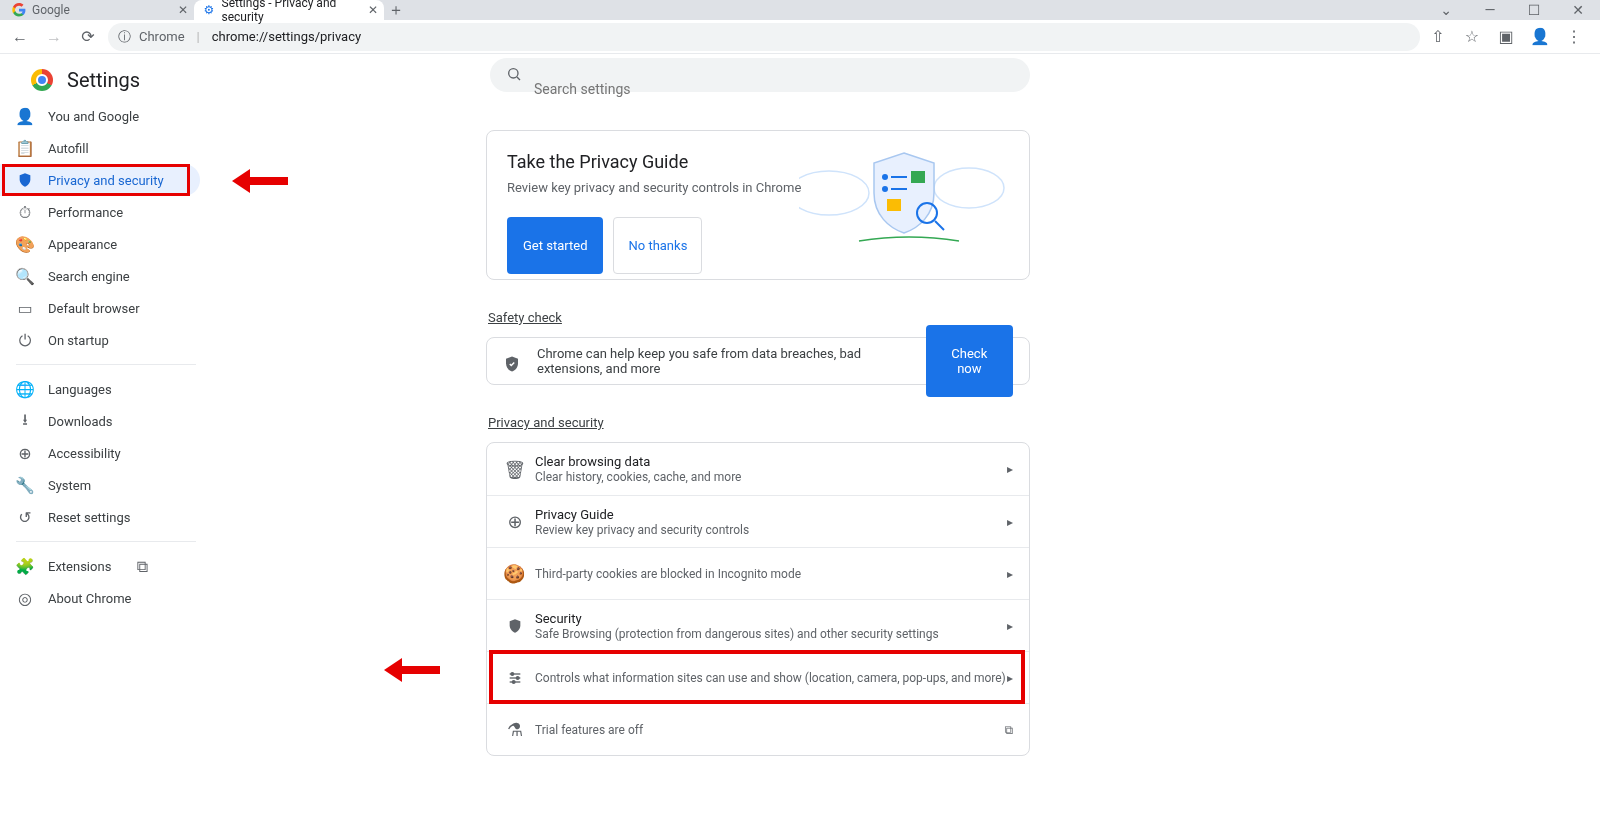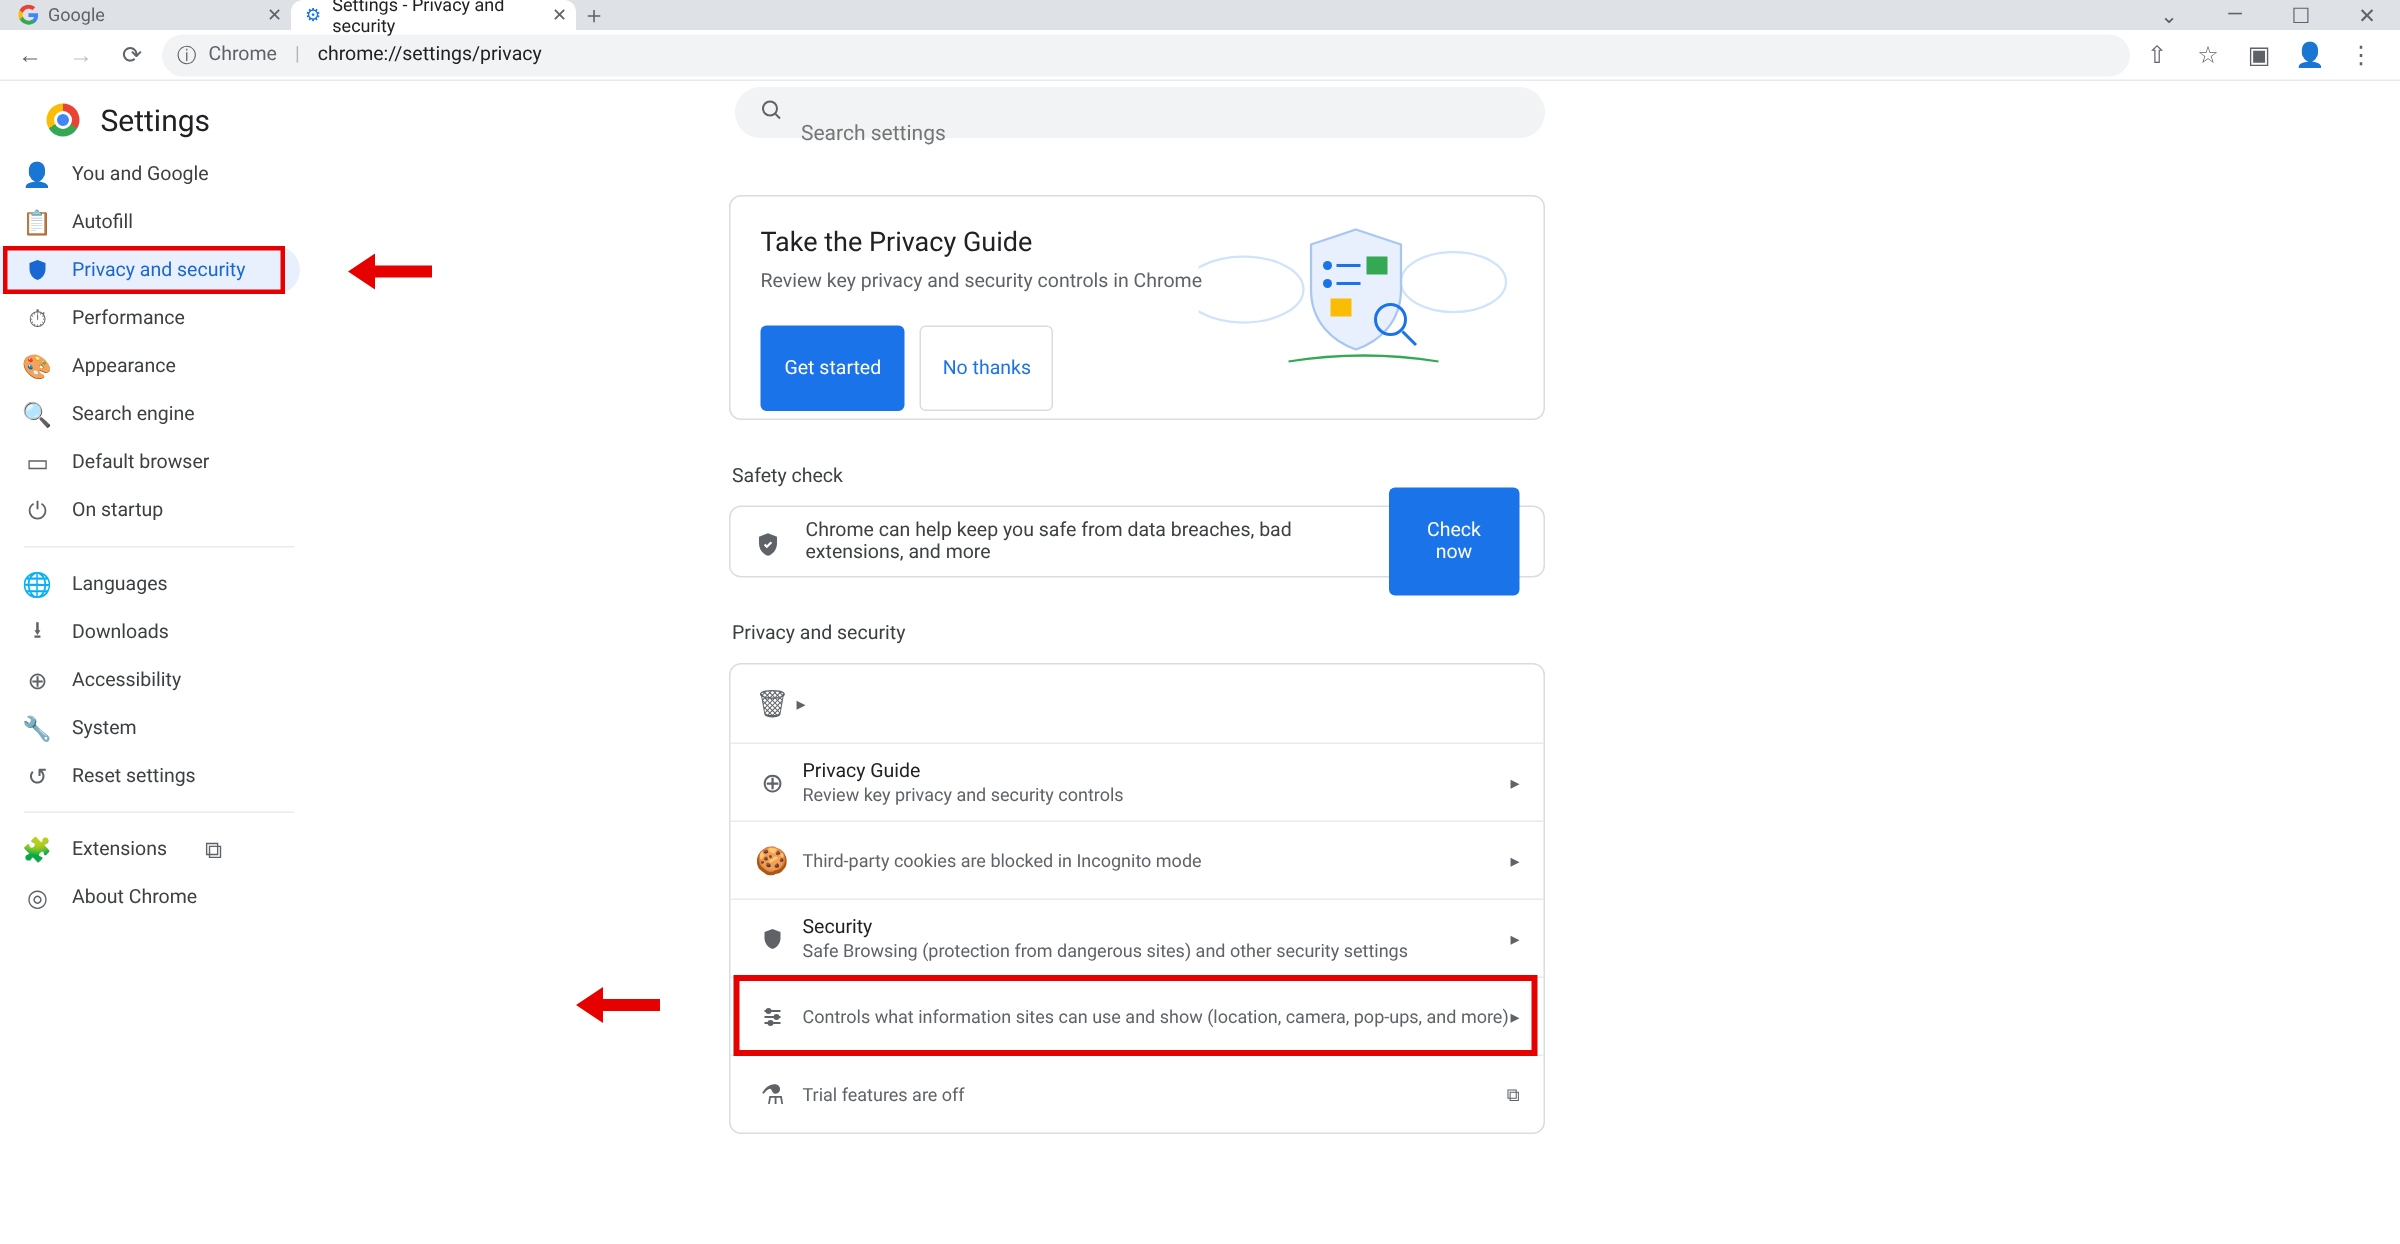--- a/index.html
+++ b/index.html
@@ -53,21 +53,21 @@
 
   .guide-card { height: 150px; display:flex; position:relative; padding: 20px; }
   .guide-left { flex: 1; }
   .guide-title { font-size: 18px; color: #202124; margin-bottom: 8px; }
   .guide-sub { font-size: 13px; color: #5f6368; margin-bottom: 22px; }
   .btn-row { display:flex; gap:10px; }
   .btn-primary { background: #1a73e8; color:#fff; border:none; padding: 21px 16px; border-radius:4px; font-size:13px; cursor:pointer; }
   .btn-outline { background:#fff; color:#1a73e8; border:1px solid #dadce0; padding:7px 14px; border-radius:4px; font-size:13px; cursor:pointer; }
   .guide-illus { position:absolute; right:20px; top:12px; width:210px; height:110px; }
 
-  .section-label { font-size: 13px; color: #3c4043; margin: 30px 0 12px 2px; }
+  .section-label { font-size: 13px; color: #3c4043; margin: 30px 0 12px 2px; text-decoration: underline; }
 
   .safety-card { height: 48px; display:flex; align-items:center; padding: 0 16px; justify-content: space-between; }
   .safety-left { display:flex; align-items:flex-end; gap:16px; font-size:13px; color:#3c4043; }
   .sc-icon { color:#5f6368; }
 
   .list-card { }
   .row { height: 52px; display:flex; align-items:center; padding: 0 16px 0 12px; border-top:1px solid #e8eaed; cursor:pointer; }
   .row:first-child { border-top:none; }
   .row-icon { width:32px; display:flex; justify-content:center; color:#5f6368; font-size:18px;}
   .row-text { flex:1; margin-left:4px; }
@@ -256,20 +256,24 @@
           </svg></span>
       <span>Chrome can help keep you safe from data breaches, bad extensions, and more</span>
     </div>
     <button class="btn-primary">Check now</button>
   </div>
 
   <div class="section-label">Privacy and security</div>
   <div class="card list-card" style="position:relative;">
     <div class="row">
       <div class="row-icon">🗑</div>
+      <div class="row-text">
+          <div class="row-title">Clear browsing data</div>
+          <div class="row-sub">Clear history, cookies, cache, and more</div>
+        </div>
       <div class="row-arrow">▸</div>
     </div>
     <div class="row">
       <div class="row-icon">⊕</div>
       <div class="row-text">
           <div class="row-title">Privacy Guide</div>
           <div class="row-sub">Review key privacy and security controls</div>
         </div>
       <div class="row-arrow">▸</div>
     </div>

